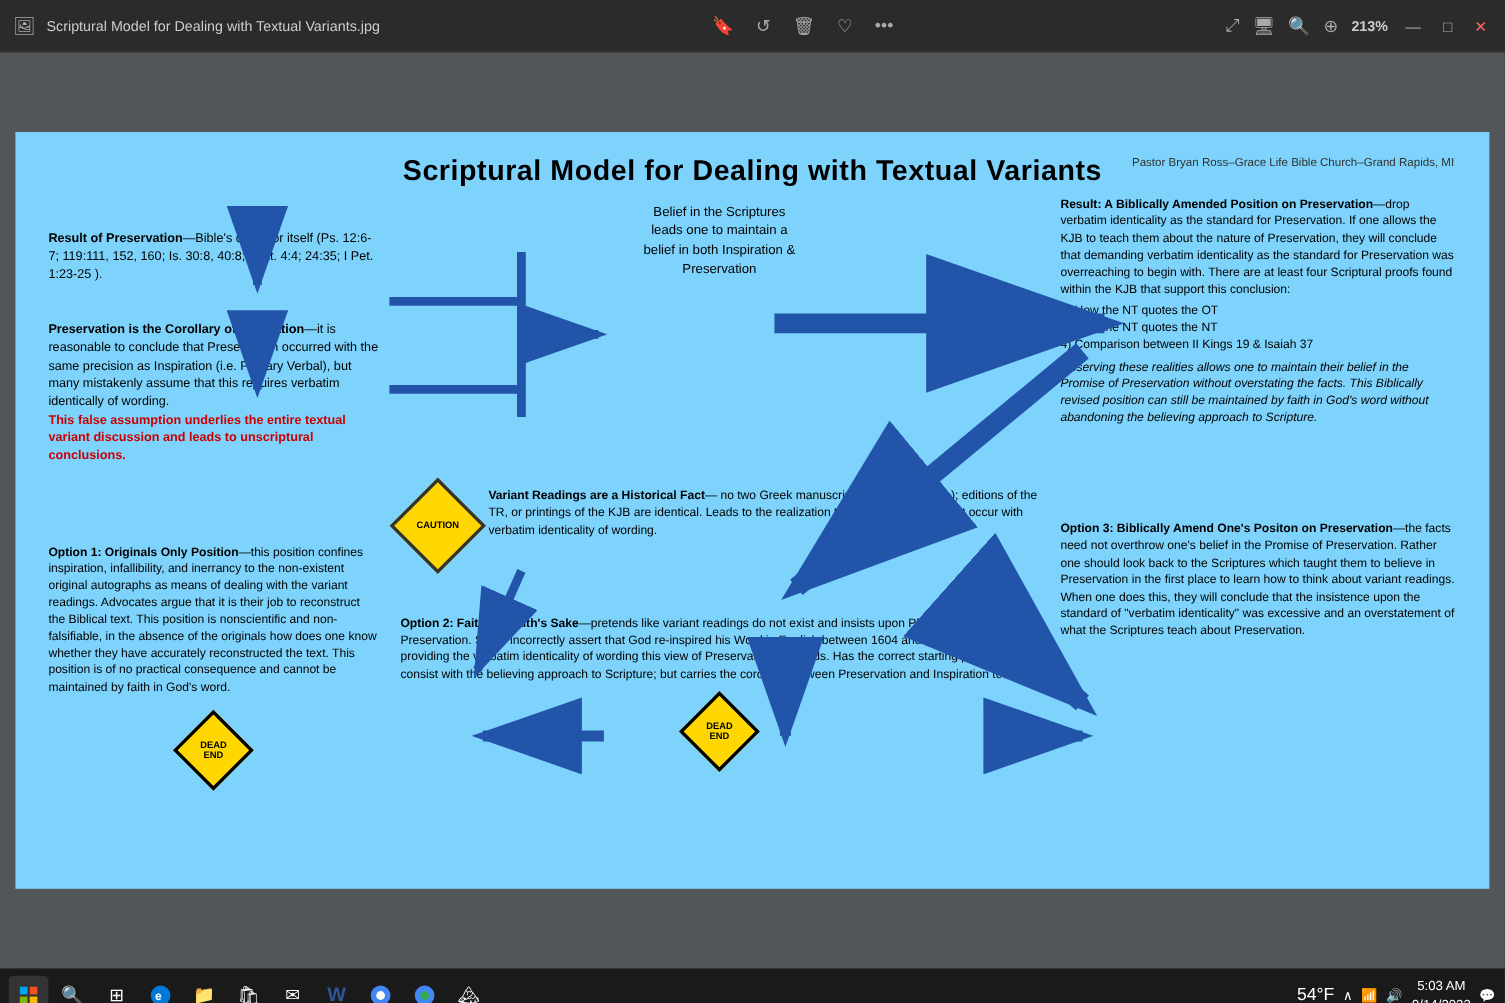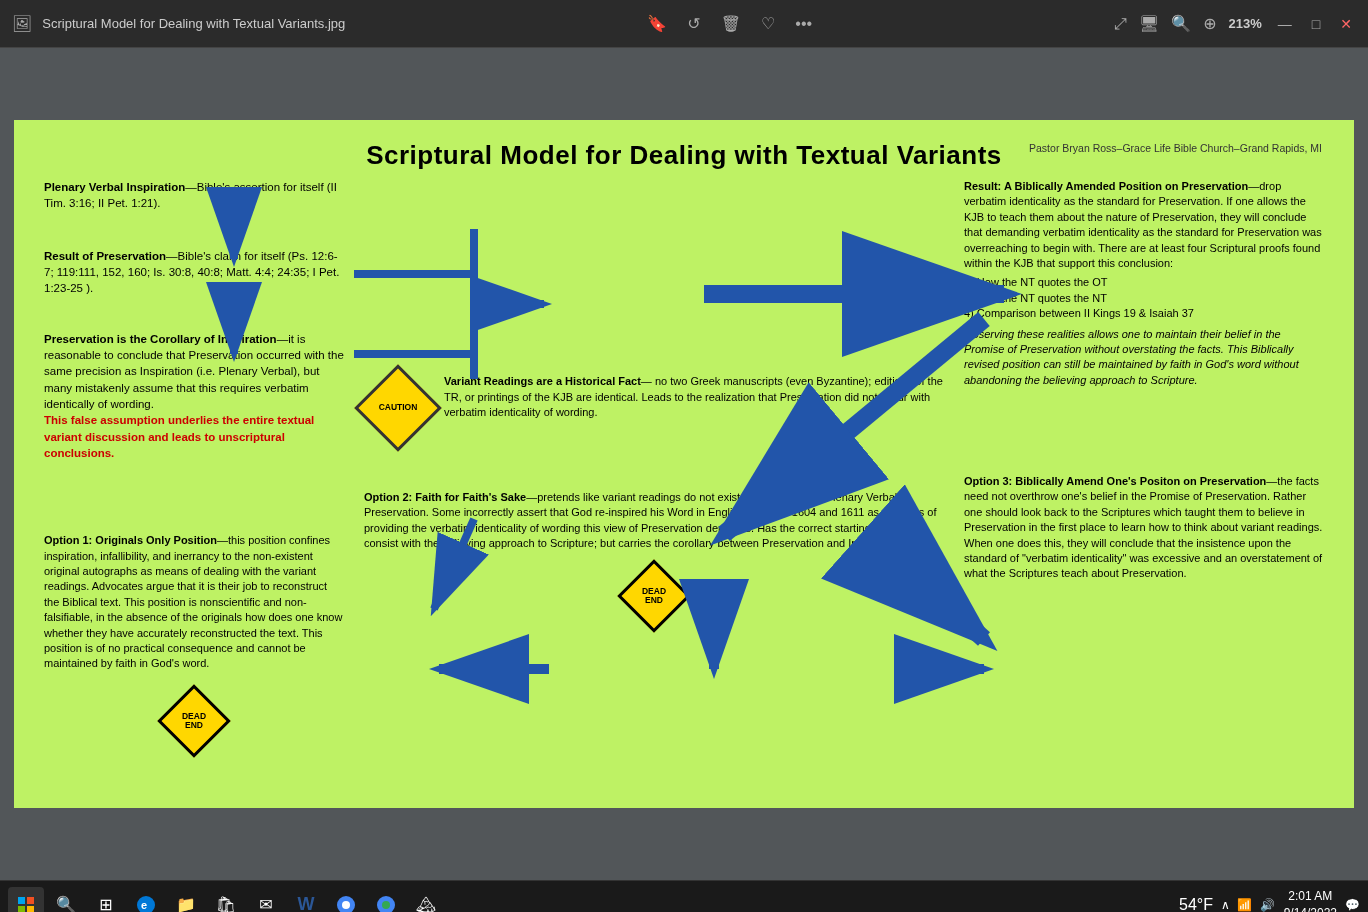--- a/index.html
+++ b/index.html
@@ -31,21 +31,21 @@
       display: flex;
       align-items: center;
       justify-content: center;
       overflow: hidden;
     }
 
     
     #document {
       width: 1340px;
       height: 688px;
-      background: #bef264;
+      background: #7dd3fc;
       position: relative;
       padding: 20px 30px 20px 30px;
       overflow: hidden;
     }
 
     
     #page-title {
       text-align: center;
       font-size: 26px;
       font-weight: bold;
@@ -161,23 +161,20 @@
 
         <line x1="850" y1="380" x2="940" y2="460" stroke="#2255aa" stroke-width="18" marker-end="url(#arrowBlue)"></line>
 
         <line x1="505" y1="490" x2="395" y2="490" stroke="#2255aa" stroke-width="10" marker-end="url(#arrowBlue)"></line>
 
         <line x1="855" y1="490" x2="940" y2="490" stroke="#2255aa" stroke-width="10" marker-end="url(#arrowBlue)"></line>
       </svg>
 
       <div class="col-left" style="padding-right:10px;">
 
-        <div class="text-block" style="margin-bottom:6px;">
-          <span class="bold">Plenary Verbal Inspiration</span><span>—Bible's assertion for itself (II Tim. 3:16; II Pet. 1:21).</span>
-        </div>
 
         <div style="height:30px;"></div>
 
         <div class="text-block" style="margin-bottom:6px;">
           <span class="bold">Result of Preservation</span><span>—Bible's claim for itself (Ps. 12:6-7; 119:111, 152, 160; Is. 30:8, 40:8; Matt. 4:4; 24:35; I Pet. 1:23-25 ).</span>
         </div>
 
         <div style="height:28px;"></div>
 
         <div class="text-block" style="margin-bottom:4px;">
@@ -194,20 +191,23 @@
         <div style="margin-top:20px; display:flex; justify-content:center;">
           <div style="position:relative; width:58px; height:58px;">
             <div style="width:52px;height:52px;background:#FFD700;border:3px solid #000;transform:rotate(45deg);position:absolute;top:3px;left:3px;"></div>
             <div style="position:absolute;top:50%;left:50%;transform:translate(-50%,-50%);font-size:8.5px;font-weight:bold;color:#000;text-align:center;line-height:1.1;z-index:2;">DEAD<br>END</div>
           </div>
         </div>
       </div>
 
       <div class="col-center" style="padding: 0 10px; position:relative;">
 
+        <div style="text-align:center; font-size:12px; line-height:1.45; color:#000; width:145px; margin: 0 auto 0 auto; position:relative; top:5px;">
+          <span>Belief in the Scriptures leads one to maintain a belief in both Inspiration &amp; Preservation</span>
+        </div>
 
         <div style="height:195px;"></div>
 
         <div style="display:flex; align-items:flex-start; gap:12px; margin-bottom:10px;">
 
           <div style="position:relative; width:68px; height:68px; flex-shrink:0; margin-top:0;">
             <div style="width:62px;height:62px;background:#FFD700;border:3px solid #333;transform:rotate(45deg);position:absolute;top:3px;left:3px;"></div>
             <div style="position:absolute;top:50%;left:50%;transform:translate(-50%,-50%);font-size:8.5px;font-weight:bold;color:#000;text-align:left;line-height:1.1;z-index:2;">
               <span>CAUTION</span>
             </div>
@@ -300,18 +300,18 @@
   </div>
 
   <div class="task-icon">🏔</div>
 
   <div class="taskbar-right">
     <span style="color:#fff;font-size:16px;">54°F</span>
     <span style="cursor:pointer;">∧</span>
     <span>📶</span>
     <span>🔊</span>
     <div class="time-block">
-      <div>2:01 AM</div>
+      <div>5:03 AM</div>
       <div>9/14/2022</div>
     </div>
     <span>💬</span>
   </div>
 </div>
 
 </body></html>

